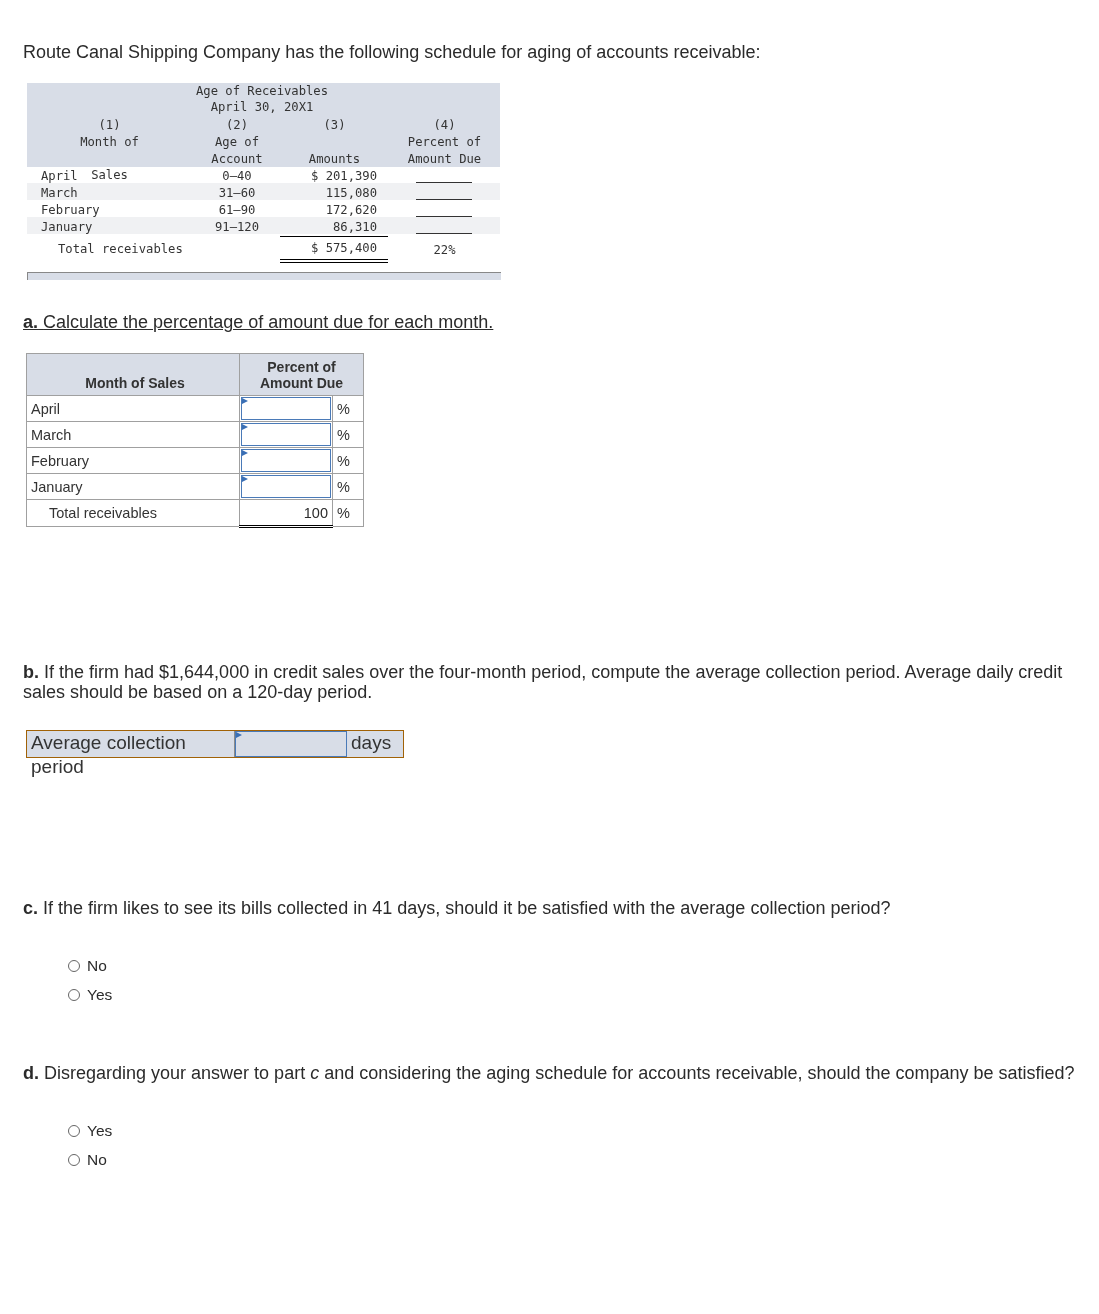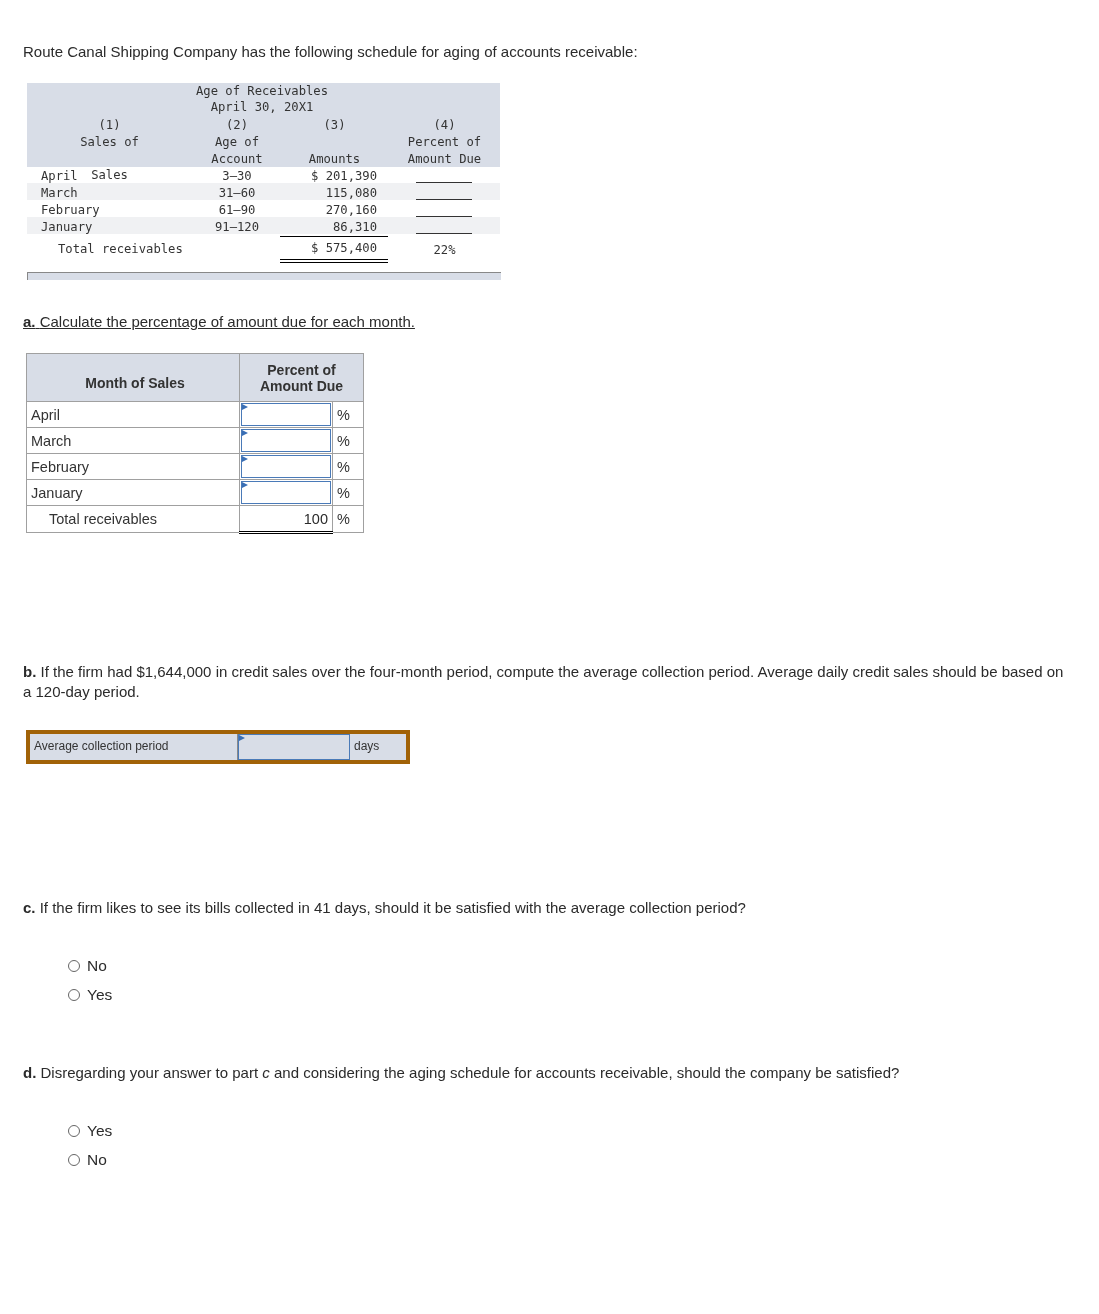--- a/index.html
+++ b/index.html
@@ -1,18 +1,18 @@
 <!DOCTYPE html>
 <html><head>
 <meta charset="utf-8">
 <style>
   html, body { margin: 0; padding: 0; background: #ffffff; }
   body { width: 1099px; height: 1314px; position: relative; font-family: "Liberation Sans", sans-serif; color: #2b2b2b; }
   .abs { position: absolute; }
-  .q { font-size: 15px; color: #2b2b2b; line-height: 20px; }
+  .q { font-size: 18px; color: #2b2b2b; line-height: 20px; }
   .q b { font-weight: bold; }
 
   
   .sched { left: 27px; top: 83px; width: 473px; height: 196px; font-family: "DejaVu Sans Mono", monospace; font-size: 12.2px; color: #333; }
   .sched .hdr { position: absolute; left: 0; top: 0; width: 473px; height: 84px; background: #d8dde7; }
   .sched .stripe { position: absolute; left: 0; width: 473px; height: 17px; background: #f0f1f3; }
   .sched .t { position: absolute; white-space: pre; line-height: 16px; }
   .sched .c { text-align: center; }
   .sched .r { text-align: right; }
   .sched .blank { position: absolute; width: 56px; border-bottom: 1px solid #333; height: 0; }
@@ -23,21 +23,21 @@
   table.ta td, table.ta th { border: 1px solid #a0a0a0; padding: 0; height: 25px; }
   table.ta th { background: #d8dde7; font-weight: bold; height: 37px; color: #333; font-size: 14px; line-height: 16px; }
   .cell-month { width: 190px; padding-left: 4px !important; color: #333; }
   .cell-input { width: 88px; position: relative; }
   .cell-unit { width: 26px; text-align: left; padding-left: 4px !important; color: #333; }
   .inp { position: absolute; left: 1px; top: 1px; right: 1px; bottom: 1px; border: 1.5px solid #4a7ab8; background: #fff; box-sizing: border-box; }
   .inp::before { content: ""; position: absolute; left: 0; top: 0; border-left: 6px solid #3a6fb5; border-top: 3px solid transparent; border-bottom: 3px solid transparent; transform: translateY(0); }
   .total-val { text-align: right; padding-right: 4px !important; border-bottom: 3px double #000 !important; border-top: 1.5px solid #000 !important; }
 
   
-  .brow { left: 26px; top: 730px; height: 26px; display: flex; border: 4px solid #a16207; background: #d8dde7; font-size: 12px; color: #333; }
+  .brow { left: 26px; top: 730px; height: 26px; display: flex; border: 1px solid #a16207; background: #d8dde7; font-size: 19px; color: #333; }
   .brow .lbl { width: 203px; padding-left: 4px; line-height: 24px; border-right: 1px solid #8a8a8a; }
   .brow .inpb { width: 110px; position: relative; border: 1.5px solid #4a7ab8; background: #d8dde7; margin: 0; }
   .brow .inpb::before { content: ""; position: absolute; left: 0; top: 0; border-left: 6px solid #3a6fb5; border-top: 3px solid transparent; border-bottom: 3px solid transparent; }
   .brow .unit { width: 52px; padding-left: 4px; line-height: 24px; }
 
   .radio { display: flex; align-items: center; font-size: 15.5px; color: #2b2b2b; height: 22px; }
   .radio .circ { width: 12px; height: 12px; border: 1px solid #666; border-radius: 50%; margin-right: 7px; box-sizing: border-box; background: #fff; }
 </style>
 </head>
 <body>
@@ -46,47 +46,47 @@
 
 <div class="abs sched">
   <div class="hdr"></div>
   <div class="stripe" style="top:100px;"></div>
   <div class="stripe" style="top:134px;"></div>
 
   <div class="t c" style="left:120px; width:230px; top:0px;">Age of Receivables</div>
   <div class="t c" style="left:120px; width:230px; top:16px;">April 30, 20X1</div>
 
   <div class="t c" style="left:20px; width:125px; top:34px;">(1)</div>
-  <div class="t c" style="left:20px; width:125px; top:51px;">Sales of</div>
+  <div class="t c" style="left:20px; width:125px; top:51px;">Month of</div>
   <div class="t c" style="left:20px; width:125px; top:68px;margin-top:16px;">Sales</div>
 
   <div class="t c" style="left:170px; width:80px; top:34px;">(2)</div>
   <div class="t c" style="left:170px; width:80px; top:51px;">Age of</div>
   <div class="t c" style="left:170px; width:80px; top:68px;">Account</div>
 
   <div class="t c" style="left:265px; width:85px; top:34px;">(3)</div>
   <div class="t c" style="left:265px; width:85px; top:68px;">Amounts</div>
 
   <div class="t c" style="left:370px; width:95px; top:34px;">(4)</div>
   <div class="t c" style="left:370px; width:95px; top:51px;">Percent of</div>
   <div class="t c" style="left:370px; width:95px; top:68px;">Amount Due</div>
 
   <div class="t" style="left:14px; top:85px;">April</div>
-  <div class="t c" style="left:170px; width:80px; top:85px;">3–30</div>
+  <div class="t c" style="left:170px; width:80px; top:85px;">0–40</div>
   <div class="t r" style="left:250px; width:100px; top:85px;">$ 201,390</div>
   <div class="blank" style="left:389px; top:99px;"></div>
 
   <div class="t" style="left:14px; top:102px;">March</div>
   <div class="t c" style="left:170px; width:80px; top:102px;">31–60</div>
   <div class="t r" style="left:250px; width:100px; top:102px;">115,080</div>
   <div class="blank" style="left:389px; top:116px;"></div>
 
   <div class="t" style="left:14px; top:119px;">February</div>
   <div class="t c" style="left:170px; width:80px; top:119px;">61–90</div>
-  <div class="t r" style="left:250px; width:100px; top:119px;">270,160</div>
+  <div class="t r" style="left:250px; width:100px; top:119px;">172,620</div>
   <div class="blank" style="left:389px; top:133px;"></div>
 
   <div class="t" style="left:14px; top:136px;">January</div>
   <div class="t c" style="left:170px; width:80px; top:136px;text-align:center;">91–120</div>
   <div class="t r" style="left:250px; width:100px; top:136px;">86,310</div>
   <div class="blank" style="left:389px; top:150px;"></div>
   <div style="position:absolute; left:253px; top:153px; width:108px; border-bottom:1px solid #000;"></div>
 
   <div class="t" style="left:31px; top:158px;">Total receivables</div>
   <div class="t r" style="left:250px; width:100px; top:157px;">$ 575,400</div>
@@ -97,21 +97,21 @@
 </div>
 
 <div class="abs q" style="left:23px; top:312px;text-decoration:underline;">
   <b>a.</b>
   <span>Calculate the percentage of amount due for each month.</span>
 </div>
 
 <table class="ta">
   <tbody>
       <tr>
-    <th class="cell-month" style="text-align:center; vertical-align:bottom; padding-bottom:10px;"><span>Month of Sales</span></th>
+    <th class="cell-month" style="text-align:center; vertical-align:bottom; padding-bottom:4px;"><span>Month of Sales</span></th>
     <th colspan="2" style="text-align:center; width:116px;">
       <span>Percent of</span><br><span>Amount Due</span>
     </th>
   </tr>
   <tr>
     <td class="cell-month">April</td>
     <td class="cell-input">
           <div class="inp"></div>
         </td>
     <td class="cell-unit">%</td>

